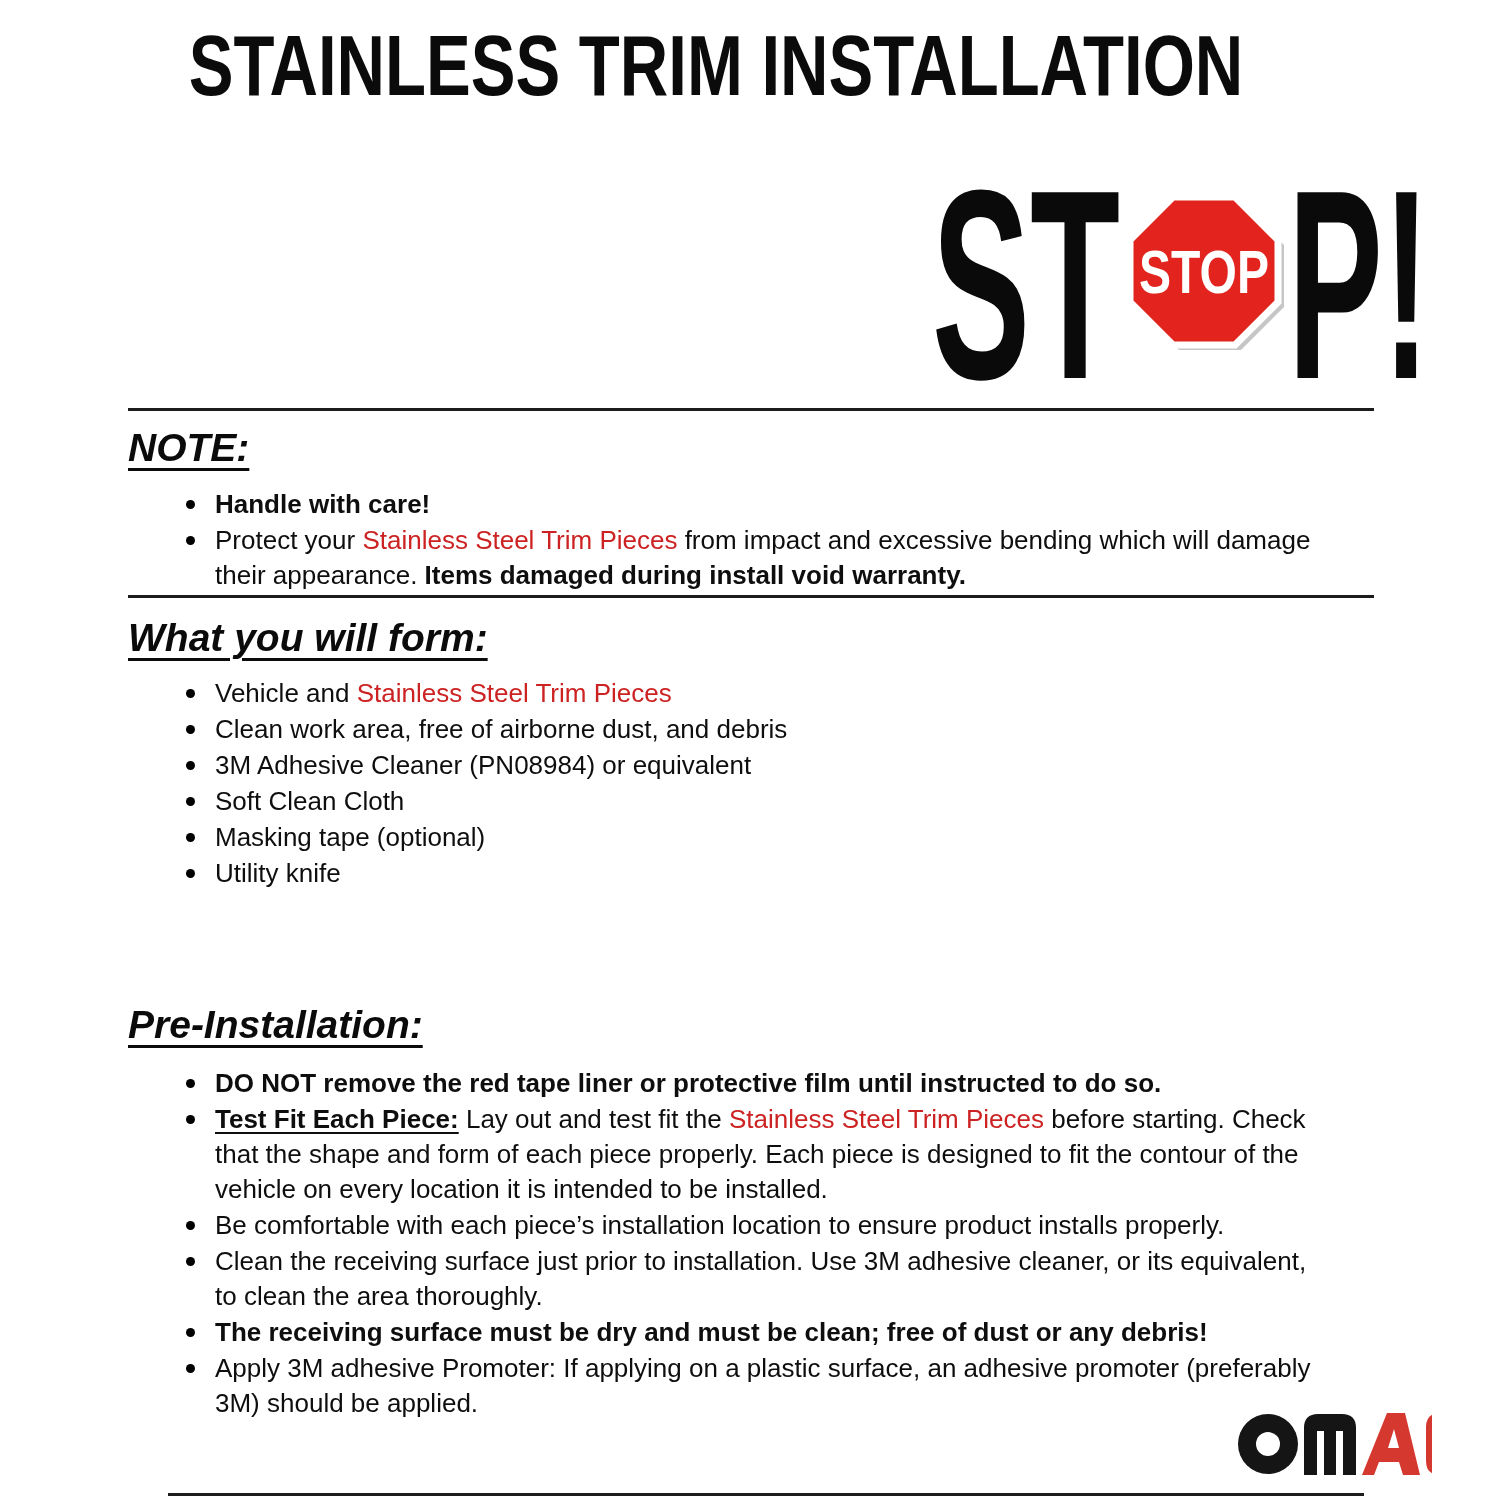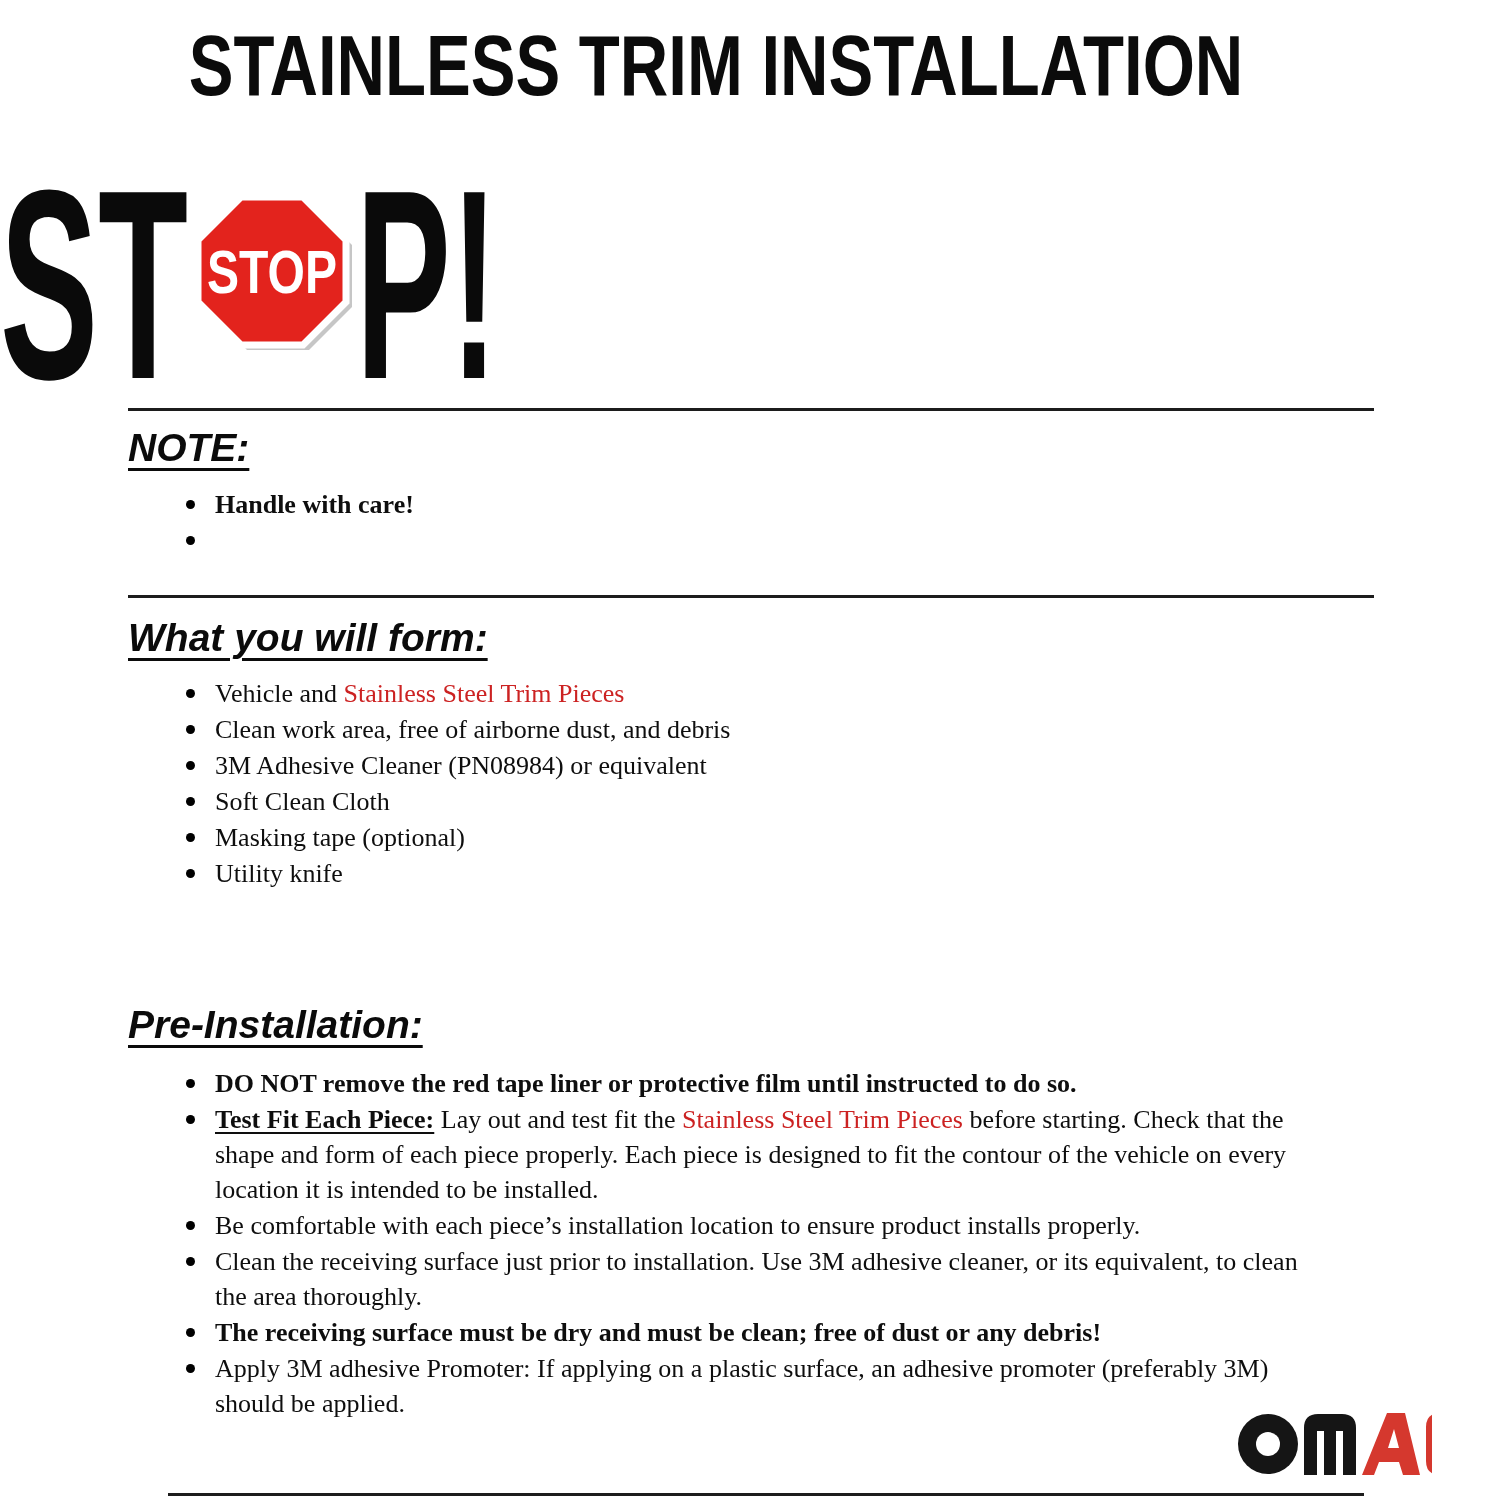--- a/index.html
+++ b/index.html
@@ -7,21 +7,21 @@
     position:relative;width:1432px;height:1500px;background:#ffffff;
     font-family:"Liberation Sans", sans-serif;color:#111;overflow:hidden;
   }
   
   .title{
     position:absolute;top:16px;left:0;width:100%;text-align:center;margin:0;
     font-size:86px;font-weight:bold;color:#0b0b0b;letter-spacing:0px;white-space:nowrap;
   }
   .title .condense{display:inline-block;transform:scaleX(0.78);transform-origin:center;}
   
-  .stop-wrap{position:absolute;top:176px;left:0;width:100%;display:flex;justify-content:flex-start;}
+  .stop-wrap{position:absolute;top:176px;left:0;width:100%;display:flex;justify-content:flex-end;}
   
   .rule{position:absolute;background:#1c1c1c;height:3px;}
   .rule-1{top:408px;left:128px;width:1246px;}
   .rule-2{top:595px;left:128px;width:1246px;}
   .rule-3{top:1493px;left:168px;width:1196px;}
   
   .heading{
     position:absolute;left:128px;margin:0;
     font-size:39px;font-weight:bold;font-style:italic;color:#0b0b0b;
     text-decoration:underline;text-decoration-thickness:3px;text-underline-offset:7px;
@@ -32,21 +32,21 @@
   
   .list{position:absolute;left:150px;width:1290px;font-size:26px;line-height:35px;color:#0e0e0e;}
   .list-note{top:487px;}
   .list-need{top:676px;}
   .list-pre{top:1066px;}
   .bullet-row{display:flex;margin-bottom:1px;}
   .marker{flex:0 0 65px;box-sizing:border-box;padding-left:36px;padding-top:13px;}
   .marker::before{content:'';display:block;width:9px;height:9px;border-radius:50%;background:#000;}
   .bullet-row.sub .marker{flex:0 0 153px;padding-left:106px;padding-top:11px;}
   .bullet-row.sub .marker::before{width:12px;height:12px;background:transparent;border:2px solid #000;box-sizing:border-box;border-radius:50%;}
-  .bullet-text{max-width:1120px;font-family:Liberation Serif, serif;}
+  .bullet-text{max-width:1120px;}
   .seg-n{font-weight:normal;}
   .seg-b{font-weight:bold;}
   .seg-r{color:var(--accent-red,#cc2222);}
   .seg-bu{font-weight:bold;text-decoration:underline;text-decoration-thickness:2px;text-underline-offset:4px;}
   
   .stop-big{font-family:"Liberation Sans",sans-serif;font-weight:bold;}
   
   .logo{position:absolute;left:1238px;top:1412px;}
 </style>
 </head>
@@ -69,20 +69,21 @@
   <div class="rule rule-1"></div>
 
   <h2 class="heading heading-note">NOTE:</h2>
   <div class="list list-note">
       <div class="bullet-row">
         <span class="marker"></span>
         <span class="bullet-text"><span class="seg-b">Handle with care!</span></span>
       </div>
       <div class="bullet-row">
         <span class="marker"></span>
+        <span class="bullet-text"><span class="seg-n">Protect your </span><span class="seg-r">Stainless Steel Trim Pieces</span><span class="seg-n"> from impact and excessive bending which will damage their appearance. </span><span class="seg-b">Items damaged during install void warranty.</span></span>
       </div>
     </div>
 
   <div class="rule rule-2"></div>
 
   <h2 class="heading heading-need">What you will form:</h2>
   <div class="list list-need">
       <div class="bullet-row">
         <span class="marker"></span>
         <span class="bullet-text"><span class="seg-n">Vehicle and </span><span class="seg-r">Stainless Steel Trim Pieces</span></span>

